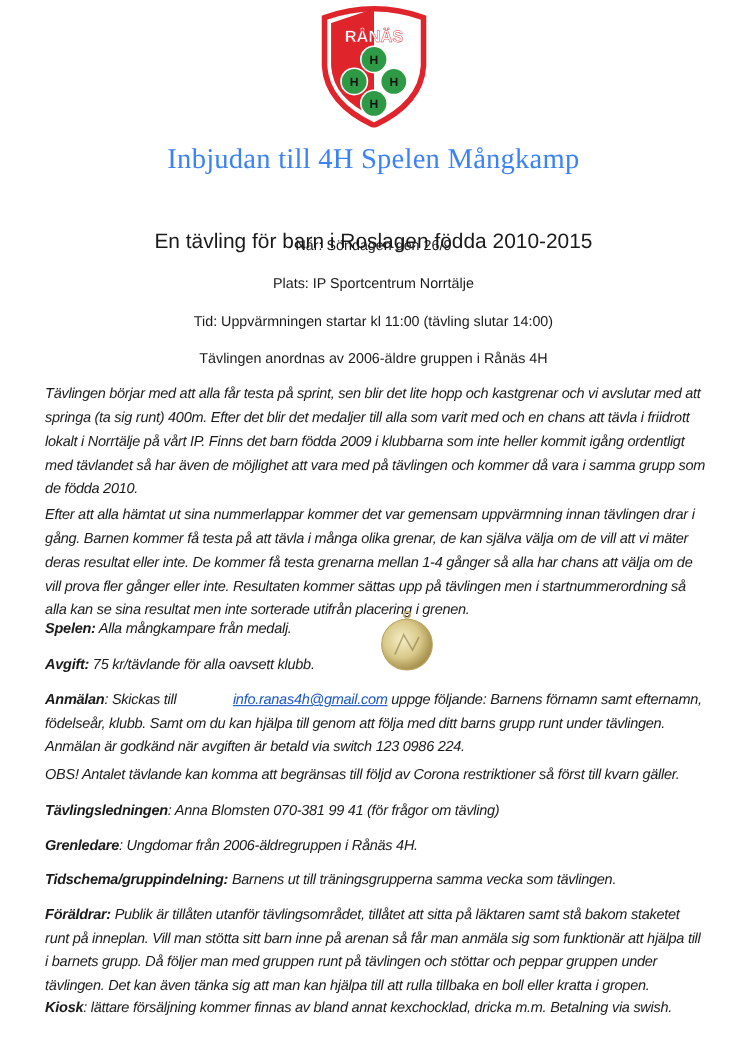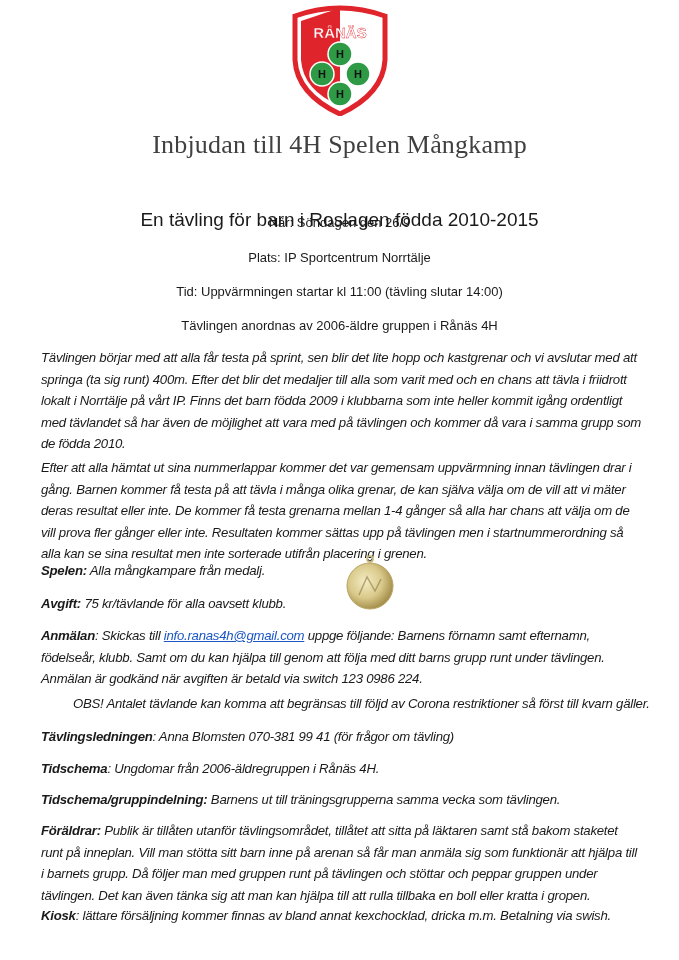--- a/index.html
+++ b/index.html
@@ -1,26 +1,26 @@
 <!DOCTYPE html>
 <html><head>
 <meta charset="utf-8">
 <style>
   html, body { margin:0; padding:0; background:#ffffff; }
   body { width:679px; height:960px; position:relative; overflow:hidden;
          font-family:"Liberation Sans", sans-serif; color:#1a1a1a; }
   .logo { position:absolute; left:287px; top:2px; width:106px; height:114px; }
   .title { position:absolute; left:0; width:679px; top:130px; text-align:center;
-           font-family:"Liberation Serif", serif; font-size:26px; color:#404040; letter-spacing:0.2px; }
+           font-family:"Liberation Serif", serif; font-size:26px; color:#3b82f6; letter-spacing:0.2px; }
   .sub { position:absolute; left:0; width:679px; text-align:center; font-size:13px; color:#1a1a1a; }
   .sub.big { font-size:19px; }
   .body { position:absolute; left:41px; width:600px; font-size:13.2px; line-height:21.5px; color:#1a1a1a;
           letter-spacing:-0.25px;font-style:italic; }
   .body b { font-weight:bold; }
-  .link { color:#1a56c4; text-decoration:underline; }
+  .link { color:#1a56c4; text-decoration:underline;margin-left:48px; }
   .medal { position:absolute; left:345px; top:555px; width:50px; height:56px; }
 </style>
 </head>
 <body>
 
 <svg class="logo" viewBox="0 0 106 114">
   <path d="M8 14 Q53 -2 98 14 L98 58 Q96 92 53 112 Q10 92 8 58 Z" fill="#ffffff" stroke="#e0242c" stroke-width="5"></path>
   <path d="M14 19 Q53 6 53 6 L53 104 Q16 88 14 58 Z" fill="#e0242c"></path>
   <text x="53" y="36" text-anchor="middle" font-family="Liberation Sans, sans-serif" font-weight="bold" font-size="15" fill="#ffffff" stroke="#e0242c" stroke-width="0.4">RÅNÄS</text>
   <g fill="#2e9a46" stroke="#ffffff" stroke-width="1.5">
@@ -58,21 +58,21 @@
       <stop offset="100%" stop-color="#a8924f"></stop>
     </radialGradient>
   </defs>
   <circle cx="25" cy="4" r="3" fill="none" stroke="#c9b574" stroke-width="1.5"></circle>
   <circle cx="25" cy="31" r="23" fill="url(#mg)" stroke="#b9a461" stroke-width="1"></circle>
   <path d="M14 40 L22 22 L30 36 L36 24" fill="none" stroke="#8a7a44" stroke-width="1.5" opacity="0.6"></path>
 </svg>
 
 <div class="body" style="top:625px;"><b>Anmälan</b><span>: Skickas till </span><a class="link">info.ranas4h@gmail.com</a><span> uppge följande: Barnens förnamn samt efternamn, födelseår, klubb. Samt om du kan hjälpa till genom att följa med ditt barns grupp runt under tävlingen. Anmälan är godkänd när avgiften är betald via switch 123 0986 224.</span></div>
 
-<div class="body" style="top:693px;margin-left:32px;">OBS! Antalet tävlande kan komma att begränsas till följd av Corona restriktioner så först till kvarn gäller.</div>
+<div class="body" style="top:693px;">OBS! Antalet tävlande kan komma att begränsas till följd av Corona restriktioner så först till kvarn gäller.</div>
 
 <div class="body" style="top:726px;"><b>Tävlingsledningen</b><span>: Anna Blomsten 070-381 99 41 (för frågor om tävling)</span></div>
-<div class="body" style="top:758px;"><b>Tidschema</b><span>: Ungdomar från 2006-äldregruppen i Rånäs 4H.</span></div>
+<div class="body" style="top:758px;"><b>Grenledare</b><span>: Ungdomar från 2006-äldregruppen i Rånäs 4H.</span></div>
 <div class="body" style="top:789px;"><b>Tidschema/gruppindelning:</b><span> Barnens ut till träningsgrupperna samma vecka som tävlingen.</span></div>
 
 <div class="body" style="top:820px;"><b>Föräldrar:</b><span> Publik är tillåten utanför tävlingsområdet, tillåtet att sitta på läktaren samt stå bakom staketet runt på inneplan. Vill man stötta sitt barn inne på arenan så får man anmäla sig som funktionär att hjälpa till i barnets grupp. Då följer man med gruppen runt på tävlingen och stöttar och peppar gruppen under tävlingen. Det kan även tänka sig att man kan hjälpa till att rulla tillbaka en boll eller kratta i gropen.</span></div>
 
 <div class="body" style="top:905px;"><b>Kiosk</b><span>: lättare försäljning kommer finnas av bland annat kexchocklad, dricka m.m. Betalning via swish.</span></div>
 
 </body></html>

